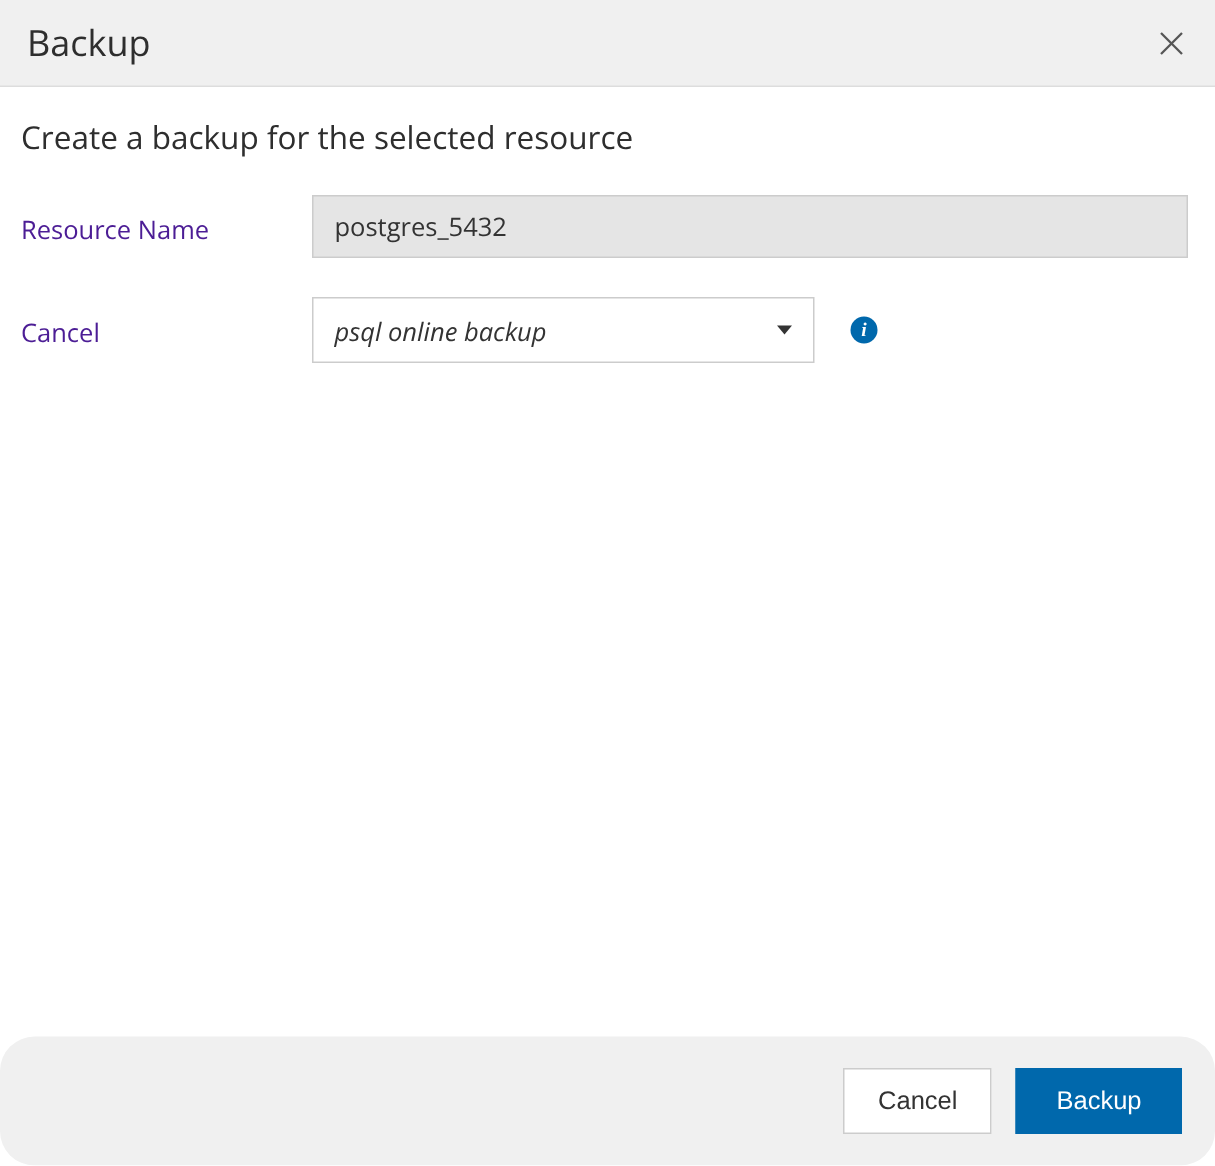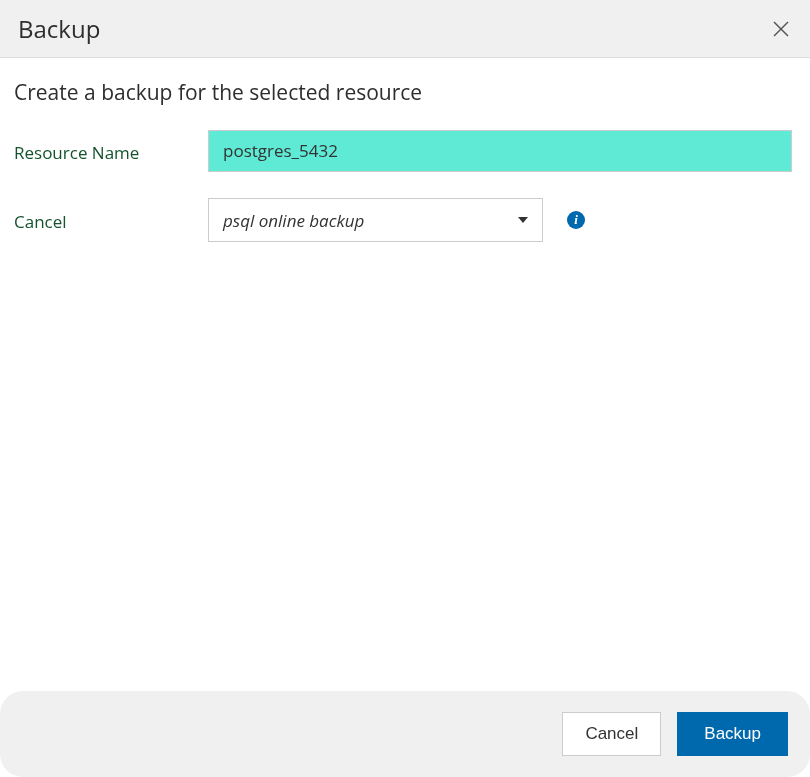--- a/index.html
+++ b/index.html
@@ -57,26 +57,26 @@
       margin-bottom: 24px;
     }
     .form-row {
       display: flex;
       align-items: center;
       margin-bottom: 26px;
     }
     .form-label {
       width: 194px;
       font-size: 17px;
-      color: #14532d;
+      color: #4c1d95;
       padding-top: 2px;
     }
     .readonly-input {
       flex: 0 0 584px;
-      background: #5eead4;
+      background: #e5e5e5;
       border: 1px solid #ccc;
       padding: 9px 14px;
       font-size: 17px;
       color: #333;
       height: 42px;
       line-height: 22px;
     }
     .select-wrapper {
       display: flex;
       align-items: center;

